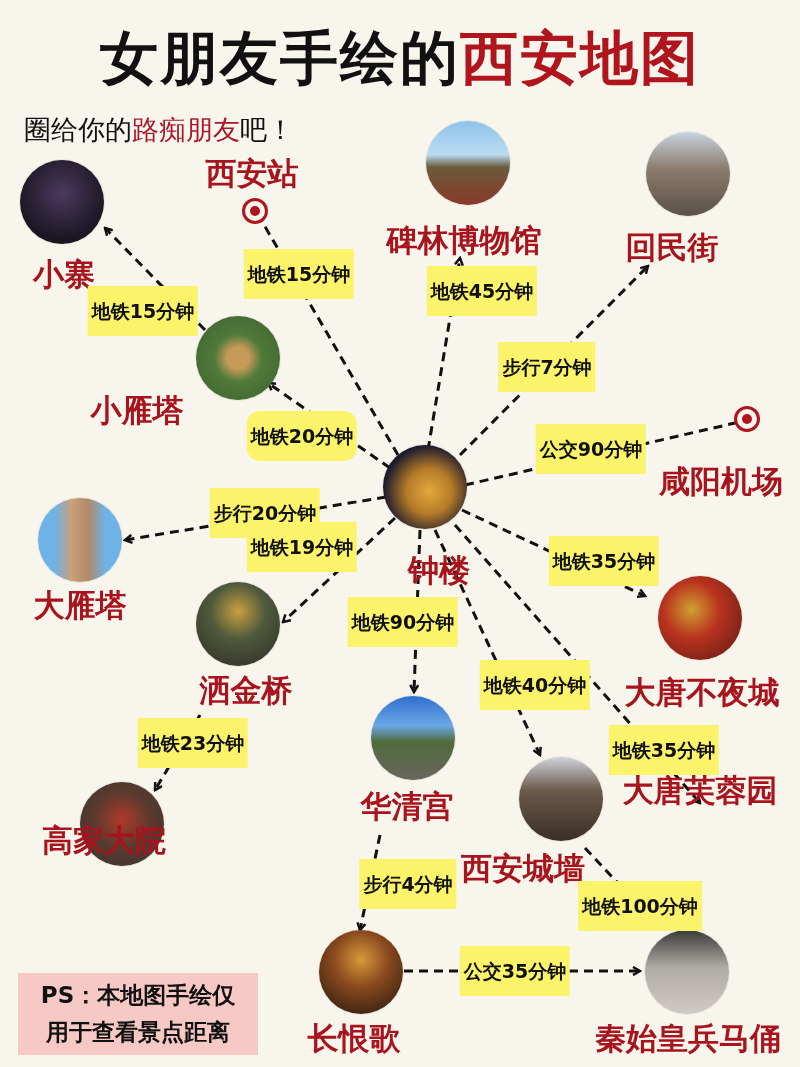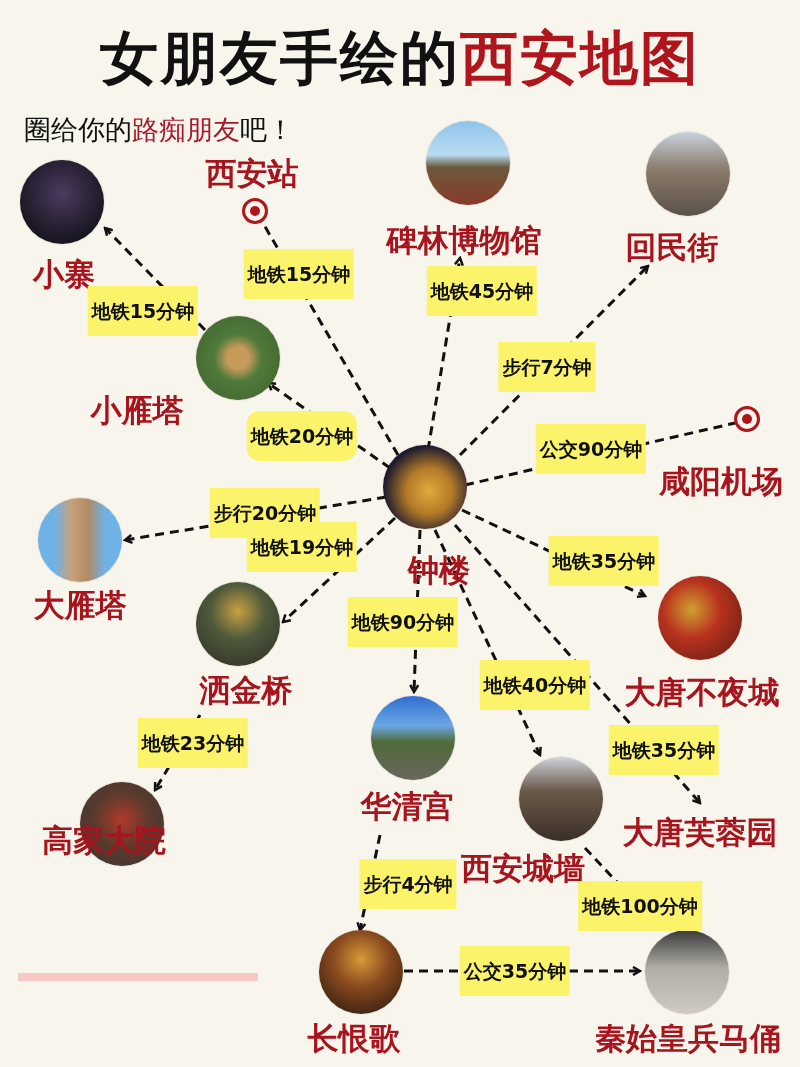--- a/index.html
+++ b/index.html
@@ -74,21 +74,21 @@
 <div class="place" style="left:252px;top:155px;">西安站</div>
 <div class="place" style="left:464px;top:222px;">碑林博物馆</div>
 <div class="place" style="left:672px;top:229px;">回民街</div>
 <div class="place" style="left:137px;top:392px;text-align:center;">小雁塔</div>
 <div class="place" style="left:423px;top:552px;margin-left:16px;">钟楼</div>
 <div class="place" style="left:721px;top:463px;">咸阳机场</div>
 <div class="place" style="left:80px;top:587px;">大雁塔</div>
 <div class="place" style="left:222px;top:672px;margin-left:24px;">洒金桥</div>
 <div class="place" style="left:702px;top:674px;">大唐不夜城</div>
 <div class="place" style="left:407px;top:788px;">华清宫</div>
-<div class="place" style="left:700px;top:772px;margin-top:42px;">大唐芙蓉园</div>
+<div class="place" style="left:700px;top:772px;">大唐芙蓉园</div>
 <div class="place" style="left:523px;top:850px;">西安城墙</div>
 <div class="place" style="left:104px;top:822px;">高家大院</div>
 <div class="place" style="left:354px;top:1020px;">长恨歌</div>
 <div class="place" style="left:688px;top:1020px;">秦始皇兵马俑</div>
 
 <div class="tag" style="left:143px;top:311px;">地铁15分钟</div>
 <div class="tag" style="left:299px;top:274px;">地铁15分钟</div>
 <div class="tag" style="left:448px;top:291px;margin-left:34px;">地铁45分钟</div>
 <div class="tag" style="left:547px;top:367px;">步行7分钟</div>
 <div class="tag" style="left:302px;top:436px;border-radius:13px;">地铁20分钟</div>
@@ -98,13 +98,15 @@
 <div class="tag" style="left:604px;top:561px;">地铁35分钟</div>
 <div class="tag" style="left:403px;top:622px;">地铁90分钟</div>
 <div class="tag" style="left:507px;top:685px;margin-left:28px;">地铁40分钟</div>
 <div class="tag" style="left:664px;top:750px;">地铁35分钟</div>
 <div class="tag" style="left:193px;top:743px;">地铁23分钟</div>
 <div class="tag" style="left:372px;top:884px;margin-left:36px;">步行4分钟</div>
 <div class="tag" style="left:640px;top:906px;">地铁100分钟</div>
 <div class="tag" style="left:515px;top:971px;">公交35分钟</div>
 
 <div class="ps">
+  <div>PS：本地图手绘仅</div>
+  <div>用于查看景点距离</div>
 </div>
 
 </body></html>

